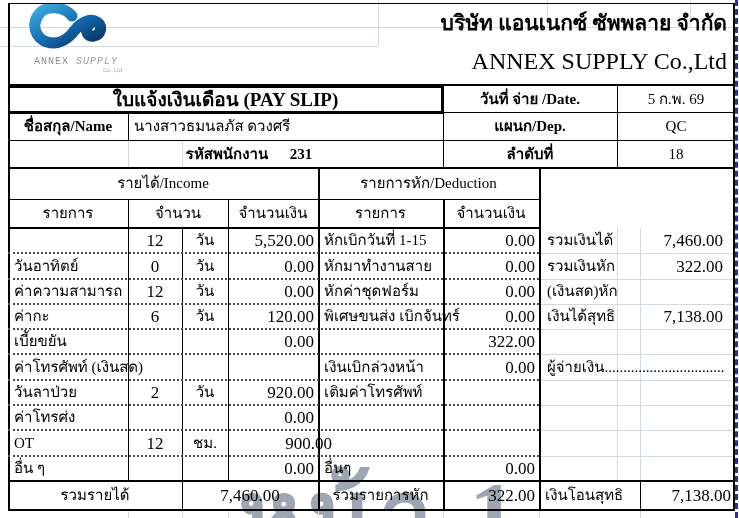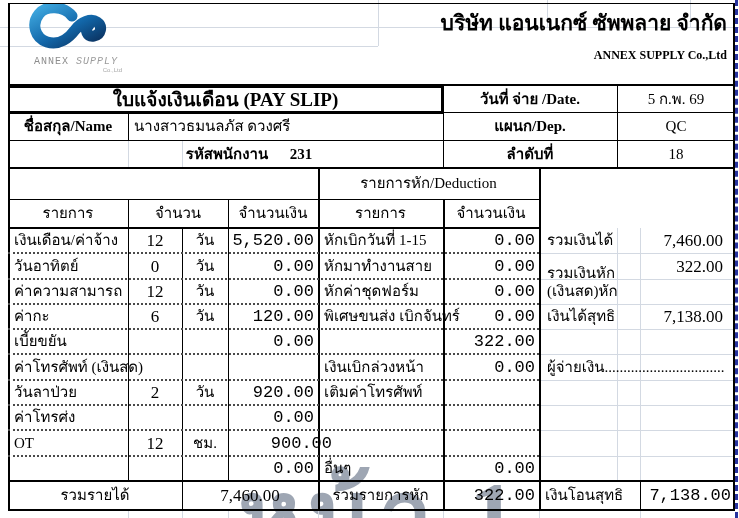--- a/index.html
+++ b/index.html
@@ -2,40 +2,40 @@
 <html><head>
 <meta charset="utf-8">
 <style>
   html,body{margin:0;padding:0;background:#e8e8e8;}
   .screen{position:relative;width:739px;height:518px;background:#ffffff;overflow:hidden;
           font-family:"Liberation Serif","DejaVu Serif",serif;}
   
   .c{position:absolute;display:flex;align-items:center;font-size:15px;color:#000;
      white-space:nowrap;z-index:3;line-height:1;}
   .ctr{justify-content:center;}
-  .rt{justify-content:flex-end;padding-right:4px;box-sizing:border-box;font-family:Liberation Mono, monospace;}
+  .rt{justify-content:flex-end;padding-right:4px;box-sizing:border-box;}
   .rt2{justify-content:flex-end;padding-right:12px;box-sizing:border-box;}
   .lt{padding-left:6px;box-sizing:border-box;}
   .b{font-weight:bold;}
   .num{font-size:17px;}
   .big{font-size:19px;}
   
   .hl,.vl{position:absolute;background:#000;z-index:2;}
   .dot{position:absolute;height:0;border-top:2px dotted #4a4a4a;z-index:2;}
   .fh,.fv{position:absolute;background:#d3d9e2;z-index:1;}
   .tbox{position:absolute;border:2px solid #000;box-sizing:border-box;z-index:2;background:transparent;}
   
   .logo-wrap{position:absolute;left:16px;top:4px;width:120px;height:78px;z-index:3;text-align:center;}
   .logo-brand{font-family:Liberation Mono, monospace;font-size:10px;
               color:#8d8d8d;letter-spacing:1px;margin-top:-4px;}
   .logo-brand .it{font-style:italic;color:#9a9a9a;}
   .logo-sub{font-family:"Liberation Sans","DejaVu Sans",sans-serif;font-size:6px;color:#a8a8a8;
             text-align:right;padding-right:14px;}
   .co-th{position:absolute;right:12px;top:6px;font-size:21px;font-weight:bold;z-index:3;}
-  .co-en{position:absolute;right:12px;top:48px;font-size:12px;font-weight:bold;z-index:3;}
+  .co-en{position:absolute;right:12px;top:48px;font-size:24px;font-weight:normal;z-index:3;}
   
   .wm{position:absolute;left:238px;top:438px;font-size:96px;font-weight:bold;
       color:#8e97a6;opacity:.85;z-index:1;letter-spacing:6px;}
   
   .pbreak{position:absolute;top:0;left:735px;width:0;height:518px;
           border-left:3px dashed #28339e;z-index:4;}
 </style>
 </head>
 <body>
 
@@ -143,29 +143,29 @@
   <div class="c ctr b" style="left:8px;top:112px;width:120px;height:28px;">ชื่อสกุล/Name</div>
   <div class="c lt" style="left:128px;top:112px;width:315px;height:28px;">นางสาวธมนลภัส ดวงศรี</div>
   <div class="c ctr b" style="left:443px;top:112px;width:174px;height:28px;">แผนก/Dep.</div>
   <div class="c ctr" style="left:617px;top:112px;width:118px;height:28px;">QC</div>
 
   <div class="c ctr b" style="left:182px;top:140px;width:90px;height:28px;">รหัสพนักงาน</div>
   <div class="c ctr b" style="left:272px;top:140px;width:58px;height:28px;">231</div>
   <div class="c ctr b" style="left:443px;top:140px;width:174px;height:28px;">ลำดับที่</div>
   <div class="c ctr" style="left:617px;top:140px;width:118px;height:28px;">18</div>
 
+  <div class="c ctr" style="left:8px;top:168px;width:310px;height:31px;">รายได้/Income</div>
   <div class="c ctr" style="left:318px;top:168px;width:221px;height:31px;">รายการหัก/Deduction</div>
 
   <div class="c ctr" style="left:8px;top:199px;width:120px;height:29px;">รายการ</div>
   <div class="c ctr" style="left:128px;top:199px;width:100px;height:29px;">จำนวน</div>
   <div class="c ctr" style="left:228px;top:199px;width:90px;height:29px;">จำนวนเงิน</div>
   <div class="c ctr" style="left:318px;top:199px;width:125px;height:29px;">รายการ</div>
   <div class="c ctr" style="left:443px;top:199px;width:96px;height:29px;">จำนวนเงิน</div>
 
-  <div class="c lt" style="left:8px;top:228px;width:120px;height:25px;">เงินเดือน/ค่าจ้าง</div>
   <div class="c ctr num" style="left:128px;top:228px;width:54px;height:25px;">12</div>
   <div class="c ctr" style="left:182px;top:228px;width:46px;height:25px;">วัน</div>
   <div class="c rt num" style="left:228px;top:228px;width:90px;height:25px;">5,520.00</div>
 
   <div class="c lt" style="left:8px;top:253px;width:120px;height:26px;">วันอาทิตย์</div>
   <div class="c ctr num" style="left:128px;top:253px;width:54px;height:26px;">0</div>
   <div class="c ctr" style="left:182px;top:253px;width:46px;height:26px;">วัน</div>
   <div class="c rt num" style="left:228px;top:253px;width:90px;height:26px;">0.00</div>
 
   <div class="c lt" style="left:8px;top:279px;width:120px;height:25px;">ค่าความสามารถ</div>
@@ -189,20 +189,21 @@
   <div class="c rt num" style="left:228px;top:380px;width:90px;height:25px;">920.00</div>
 
   <div class="c lt" style="left:8px;top:405px;width:120px;height:25px;">ค่าโทรศ่ง</div>
   <div class="c rt num" style="left:228px;top:405px;width:90px;height:25px;">0.00</div>
 
   <div class="c lt" style="left:8px;top:430px;width:120px;height:26px;">OT</div>
   <div class="c ctr num" style="left:128px;top:430px;width:54px;height:26px;">12</div>
   <div class="c ctr" style="left:182px;top:430px;width:46px;height:26px;">ชม.</div>
   <div class="c rt num" style="left:228px;top:430px;width:108px;height:26px;">900.00</div>
 
+  <div class="c lt" style="left:8px;top:456px;width:120px;height:25px;">อื่น ๆ</div>
   <div class="c rt num" style="left:228px;top:456px;width:90px;height:25px;">0.00</div>
 
   <div class="c lt" style="left:318px;top:228px;width:125px;height:25px;">หักเบิกวันที่ 1-15</div>
   <div class="c rt num" style="left:443px;top:228px;width:96px;height:25px;">0.00</div>
 
   <div class="c lt" style="left:318px;top:253px;width:125px;height:26px;">หักมาทำงานสาย</div>
   <div class="c rt num" style="left:443px;top:253px;width:96px;height:26px;">0.00</div>
 
   <div class="c lt" style="left:318px;top:279px;width:125px;height:25px;">หักค่าชุดฟอร์ม</div>
   <div class="c rt num" style="left:443px;top:279px;width:96px;height:25px;">0.00</div>
@@ -216,21 +217,21 @@
   <div class="c rt num" style="left:443px;top:354px;width:96px;height:26px;">0.00</div>
 
   <div class="c lt" style="left:318px;top:456px;width:125px;height:25px;">อื่นๆ</div>
 
   <div class="c lt" style="left:318px;top:380px;width:125px;height:25px;">เติมค่าโทรศัพท์</div>
   <div class="c rt num" style="left:443px;top:456px;width:96px;height:25px;">0.00</div>
 
   <div class="c lt" style="left:541px;top:228px;width:99px;height:25px;">รวมเงินได้</div>
   <div class="c rt2 num" style="left:640px;top:228px;width:95px;height:25px;">7,460.00</div>
 
-  <div class="c lt" style="left:541px;top:261px;width:99px;height:26px;font-family:Liberation Mono, monospace;">รวมเงินหัก</div>
+  <div class="c lt" style="left:541px;top:253px;width:99px;height:26px;">รวมเงินหัก</div>
   <div class="c rt2 num" style="left:640px;top:253px;width:95px;height:26px;">322.00</div>
 
   <div class="c lt" style="left:541px;top:304px;width:99px;height:25px;">เงินได้สุทธิ</div>
 
   <div class="c lt" style="left:541px;top:279px;width:99px;height:25px;">(เงินสด)หัก</div>
   <div class="c rt2 num" style="left:640px;top:304px;width:95px;height:25px;">7,138.00</div>
 
   <div class="c lt" style="left:541px;top:354px;width:194px;height:26px;">ผู้จ่ายเงิน................................</div>
 
   <div class="c ctr" style="left:8px;top:481px;width:174px;height:29px;">รวมรายได้</div>

